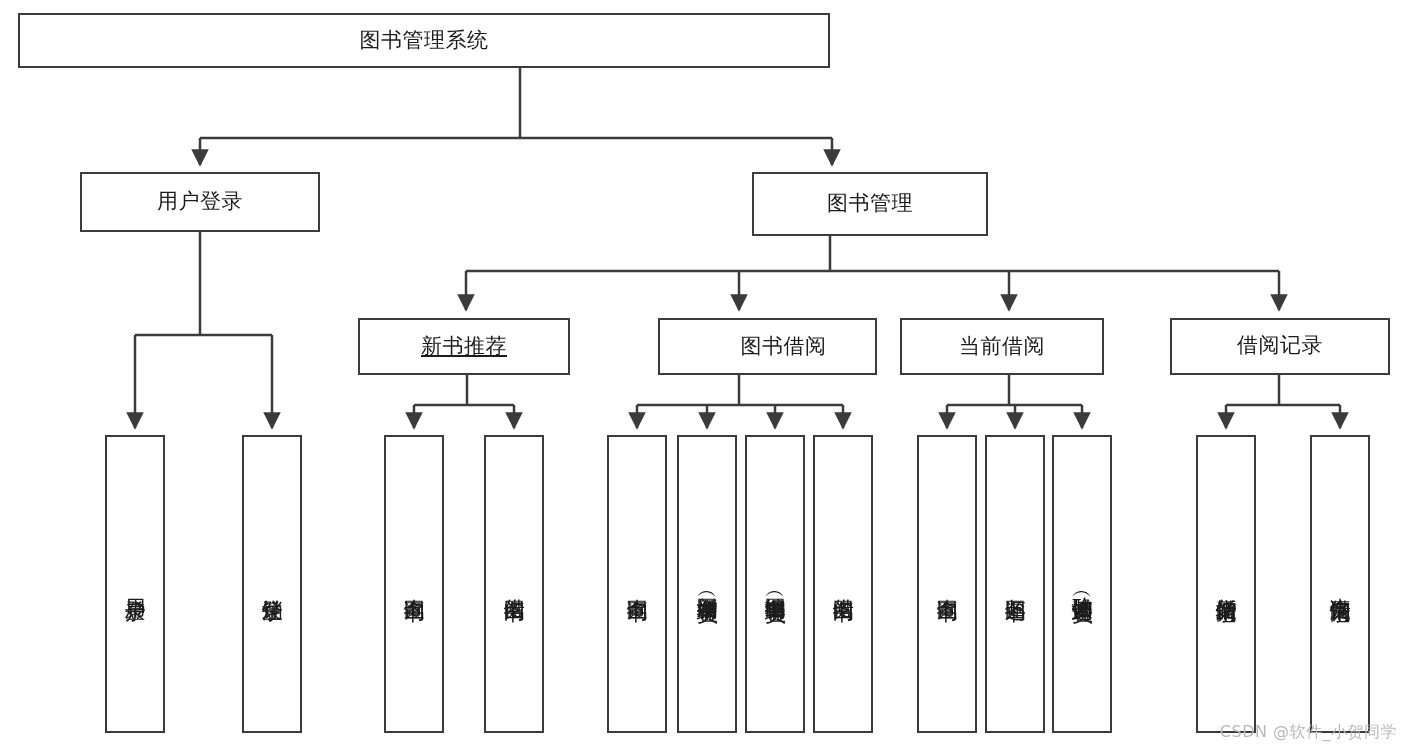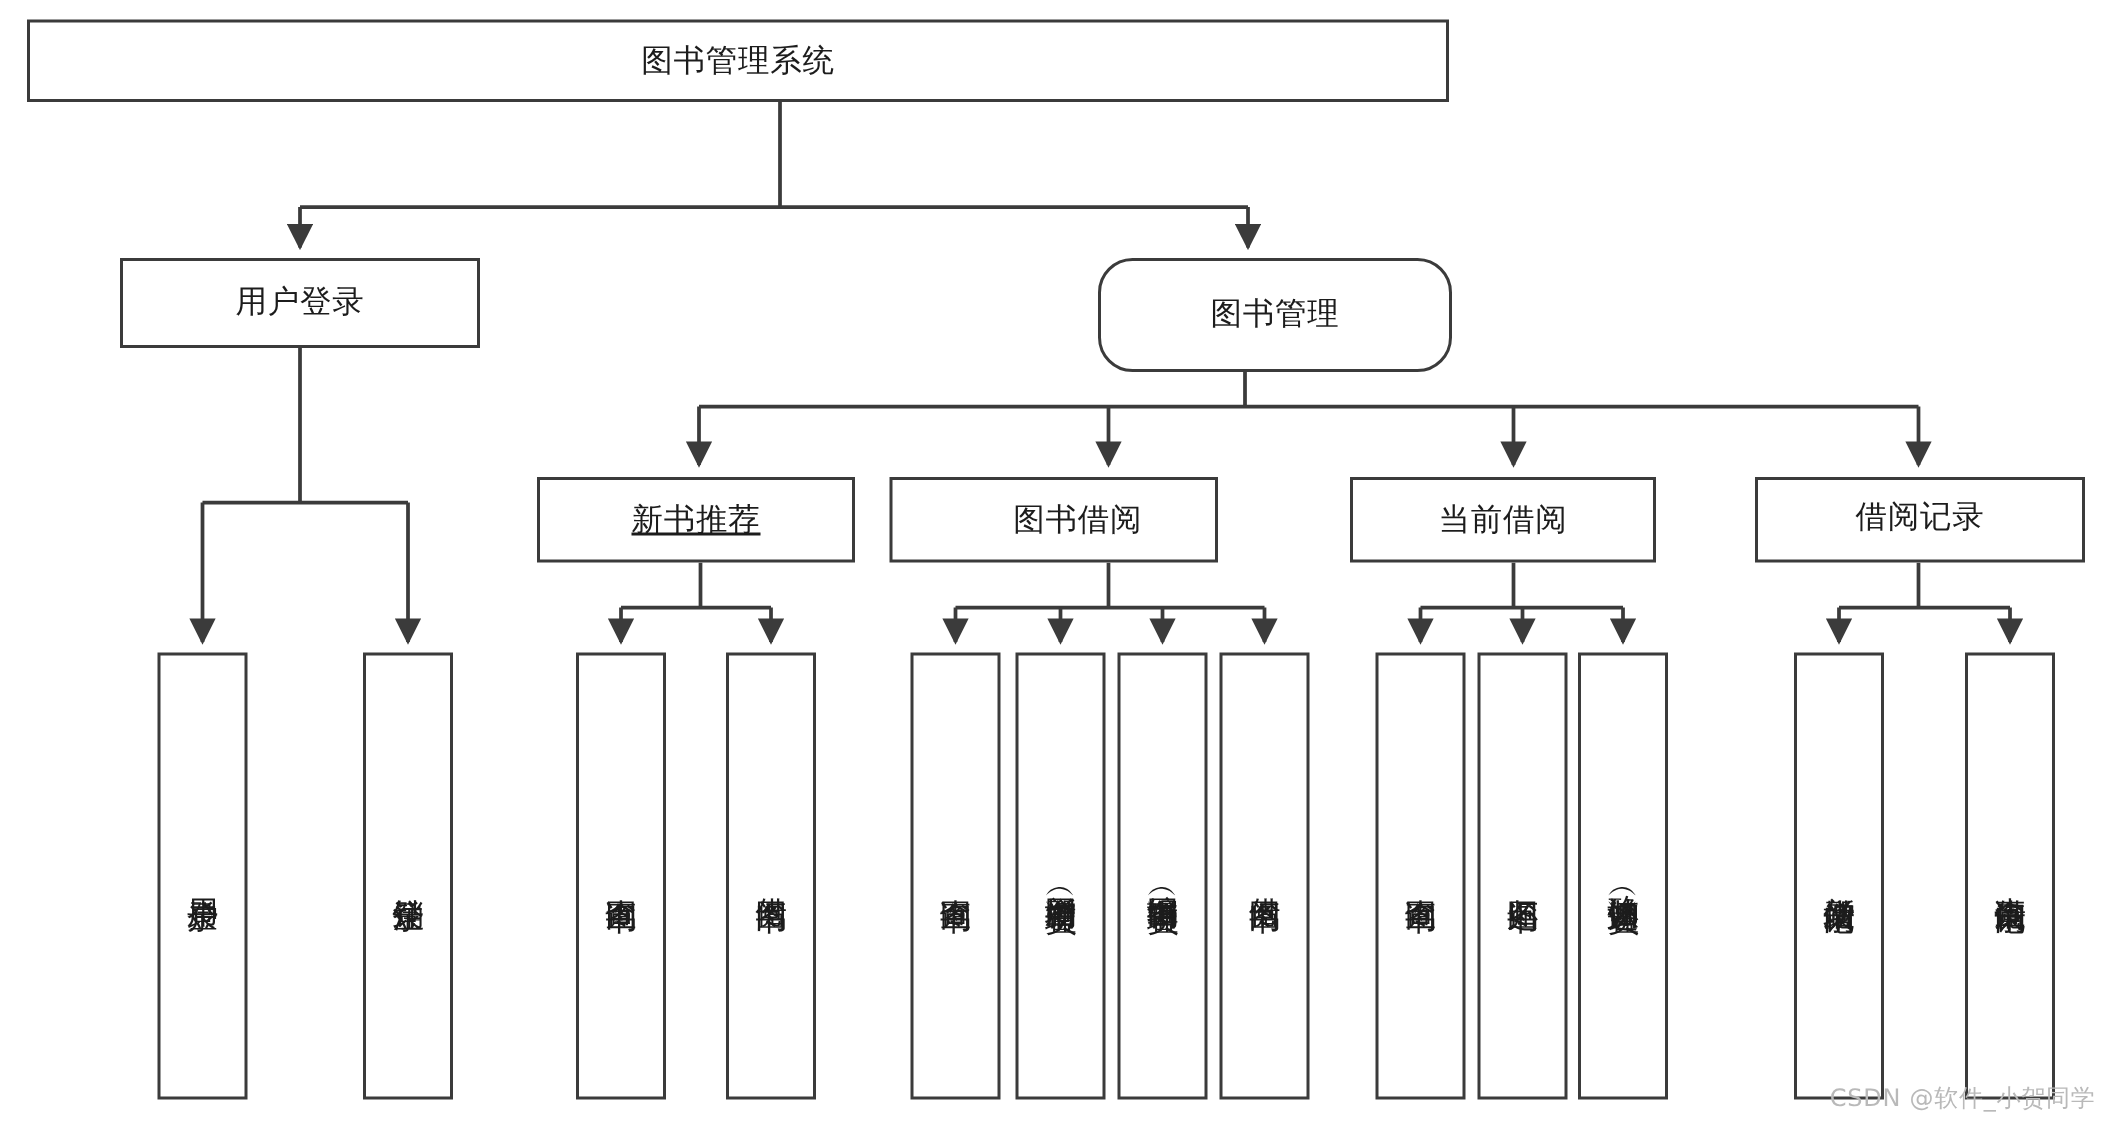--- a/index.html
+++ b/index.html
@@ -114,35 +114,35 @@
       <path d="M 1015 405 L 1015 428" marker-end="url(#arrow)"></path>
       <path d="M 1082 405 L 1082 428" marker-end="url(#arrow)"></path>
 
       <path d="M 1279 375 L 1279 405"></path>
       <path d="M 1226 405 L 1340 405"></path>
       <path d="M 1226 405 L 1226 428" marker-end="url(#arrow)"></path>
       <path d="M 1340 405 L 1340 428" marker-end="url(#arrow)"></path>
     </g>
   </svg>
 
-  <div class="node horiz" style="left:18px; top:13px; width:948px; height:55px;">
+  <div class="node horiz" style="left:18px; top:13px; width:812px; height:55px;">
     <span class="label">图书管理系统</span>
   </div>
 
   <div class="node horiz" style="left:80px; top:172px; width:240px; height:60px;">
     <span class="label">用户登录</span>
   </div>
-  <div class="node horiz" style="left:732px; top:172px; width:236px; height:76px;border-radius:23px;">
+  <div class="node horiz" style="left:752px; top:172px; width:236px; height:64px;">
     <span class="label">图书管理</span>
   </div>
 
   <div class="node horiz" style="left:358px; top:318px; width:212px; height:57px;text-decoration:underline;">
     <span class="label">新书推荐</span>
   </div>
-  <div class="node horiz" style="left:593px; top:318px; width:219px; height:57px;padding-left:32px;">
+  <div class="node horiz" style="left:658px; top:318px; width:219px; height:57px;padding-left:32px;">
     <span class="label">图书借阅</span>
   </div>
   <div class="node horiz" style="left:900px; top:318px; width:204px; height:57px;">
     <span class="label">当前借阅</span>
   </div>
   <div class="node horiz" style="left:1170px; top:318px; width:220px; height:57px;font-family:Liberation Mono, monospace;">
     <span class="label">借阅记录</span>
   </div>
 
   <div class="node vert" style="left:105px; top:435px; width:60px; height:298px;">

